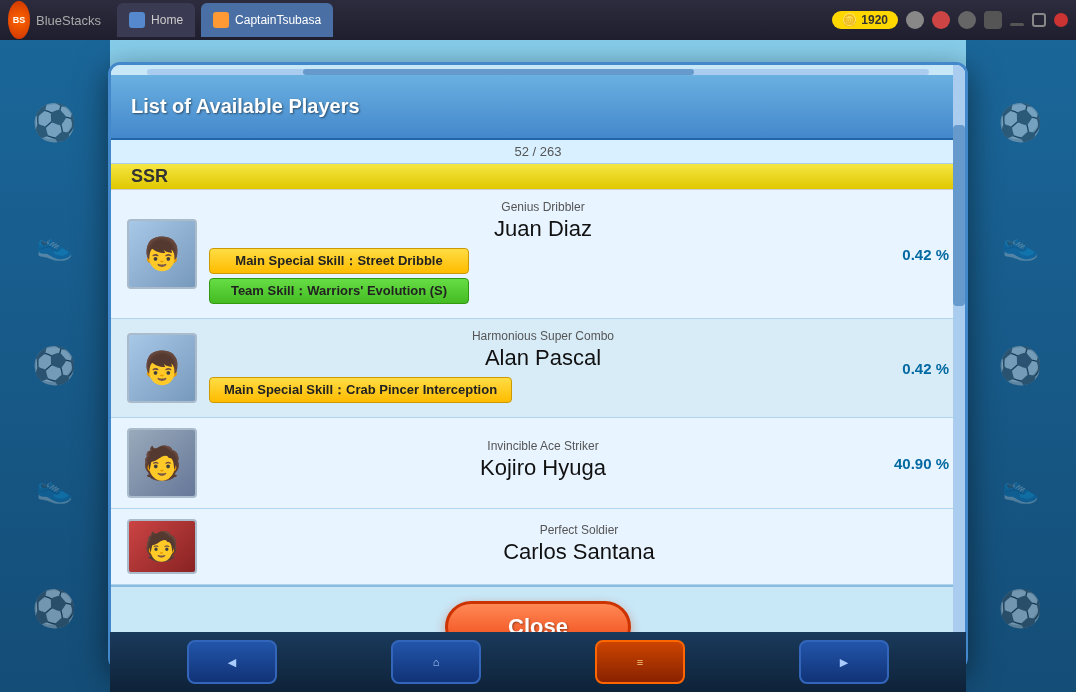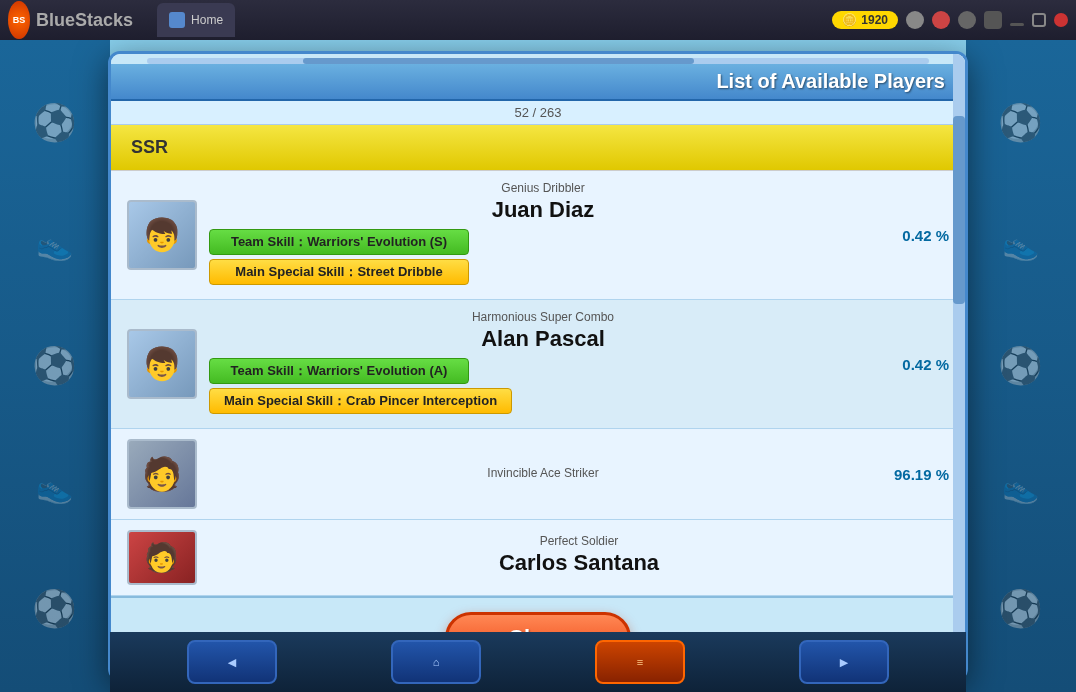--- a/index.html
+++ b/index.html
@@ -26,23 +26,22 @@
     }
     .topbar-logo {
       width: 22px; height: 38px;
       background: radial-gradient(circle, #ff6600, #cc3300);
       border-radius: 50%;
       display: flex; align-items: center; justify-content: center;
       font-size: 9px; color: white; font-weight: bold;
     }
     .topbar-text {
       color: #aaa;
-      font-size: 18px;
-      margin-right: 18px;
-      font-weight: bold;
+      font-size: 13px;
+      margin-right: 10px;
     }
     .tab {
       height: 34px;
       background: #3a3a52;
       border-radius: 6px 6px 0 0;
       display: flex;
       align-items: center;
       padding: 0 12px;
       gap: 6px;
       font-size: 12px;
@@ -97,22 +96,22 @@
       background: #c8e8f8;
       border: 3px solid #4488cc;
       border-radius: 12px;
       overflow: hidden;
       position: relative;
       box-shadow: 0 8px 32px rgba(0,0,0,0.5);
     }
 
     .modal-header {
       background: linear-gradient(180deg, #6ab0e0 0%, #4488cc 100%);
-      padding: 6px 20px;
-      text-align: right;
+      padding: 20px 20px;
+      text-align: left;
       border-bottom: 2px solid #2266aa;
     }
     .modal-title {
       color: white;
       font-size: 20px;
       font-weight: bold;
       text-shadow: 1px 1px 2px rgba(0,0,0,0.5);
     }
 
     
@@ -123,21 +122,21 @@
       padding: 4px 20px;
       background: #d8f0ff;
       font-size: 13px;
       color: #555;
       border-bottom: 1px solid #aaccee;
     }
 
     
     .ssr-badge {
       background: linear-gradient(180deg, #f5e642 0%, #e0c800 100%);
-      padding: 12px 20px;
+      padding: 2px 20px;
       font-size: 18px;
       font-weight: bold;
       color: #333;
       border-bottom: 1px solid #ccc;
     }
 
     
     .player-list {
       background: #dff0ff;
     }
@@ -175,21 +174,21 @@
     }
 
     .player-title {
       font-size: 12px;
       color: #555;
       margin-bottom: 2px;
     }
 
     .player-name {
       font-size: 22px;
-      font-weight: bold;
+      font-weight: normal;
       color: #111;
       margin-bottom: 6px;
     }
 
     .skill-bar {
       display: flex;
       align-items: center;
       margin-bottom: 4px;
     }
 
@@ -355,20 +354,24 @@
 
 <div class="topbar">
   <div class="topbar-logo">BS</div>
   <span class="topbar-text">BlueStacks</span>
 
   <div class="tab">
     <div class="tab-icon"></div>
     <span>Home</span>
   </div>
 
+  <div class="tab active">
+    <div class="tab-icon" style="background:#ff9933;"></div>
+    <span>CaptainTsubasa</span>
+  </div>
 
   <div class="topbar-right">
     <div class="coins-badge">
       <span>🪙</span>
       <span>1920</span>
     </div>
     <div class="topbar-icon" style="background:#888;border-radius:50%;"></div>
     <div class="topbar-icon" style="background:#cc4444;border-radius:50%;"></div>
     <div class="topbar-icon" style="background:#666;border-radius:50%;"></div>
     <div class="topbar-icon" style="background:#555;border-radius:4px;"></div>
@@ -419,62 +422,58 @@
     <div class="player-list">
 
       <div class="player-row">
         <div class="player-avatar" style="background: linear-gradient(135deg, #a8c8e8, #7799bb);">
           <span style="font-size:32px;">👦</span>
         </div>
         <div class="player-info">
           <div class="player-title">Genius Dribbler</div>
           <div class="player-name">Juan Diaz</div>
           <div class="skill-bar">
+            <span class="skill-tag yellow">
+              <strong>Main Special Skill：</strong><span>Street Dribble</span>
+            </span>
+          </div>
+          <div class="skill-bar">
             <span class="skill-tag green">
               <strong>Team Skill：</strong><span>Warriors' Evolution (S)</span>
             </span>
           </div>
-          <div class="skill-bar">
-            <span class="skill-tag yellow">
-              <strong>Main Special Skill：</strong><span>Street Dribble</span>
-            </span>
-          </div>
         </div>
         <div class="player-percent">0.42 %</div>
       </div>
 
       <div class="player-row">
         <div class="player-avatar" style="background: linear-gradient(135deg, #a8c8e8, #7799bb);">
           <span style="font-size:32px;">👦</span>
         </div>
         <div class="player-info">
           <div class="player-title">Harmonious Super Combo</div>
           <div class="player-name">Alan Pascal</div>
-          <div class="skill-bar">
-            <span class="skill-tag green">
-              <strong>Team Skill：</strong><span>Warriors' Evolution (A)</span>
-            </span>
-          </div>
           <div class="skill-bar">
             <span class="skill-tag yellow">
               <strong>Main Special Skill：</strong><span>Crab Pincer Interception</span>
             </span>
           </div>
         </div>
         <div class="player-percent">0.42 %</div>
       </div>
 
       <div class="player-row">
         <div class="player-avatar" style="background: linear-gradient(135deg, #99aabb, #667799);">
           <span style="font-size:32px;">🧑</span>
         </div>
         <div class="player-info">
           <div class="player-title">Invincible Ace Striker</div>
-        </div>
-        <div class="player-percent">96.19 %</div>
+          <div class="player-name">Kojiro Hyuga</div>
+        </div>
+        <div class="player-percent">40.90 %</div>
       </div>
 
       <div class="player-row partial" style="min-height:55px; overflow:hidden;">
         <div class="player-avatar" style="background: linear-gradient(135deg, #cc4444, #882222); height:55px;">
           <span style="font-size:28px;">🧑</span>
         </div>
         <div class="player-info">
           <div class="player-title">Perfect Soldier</div>
           <div class="player-name">Carlos Santana</div>
         </div>

